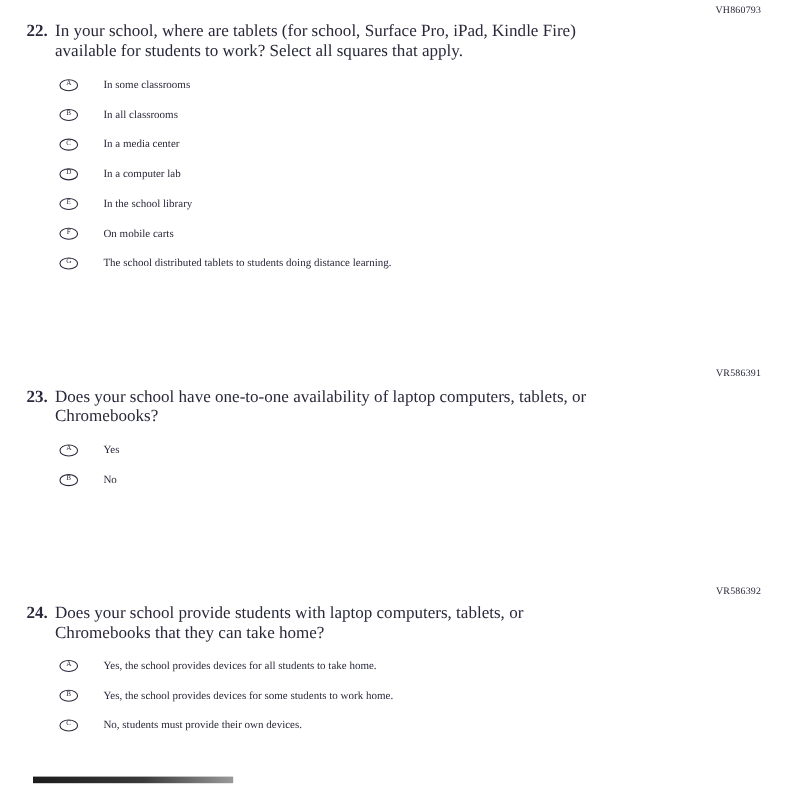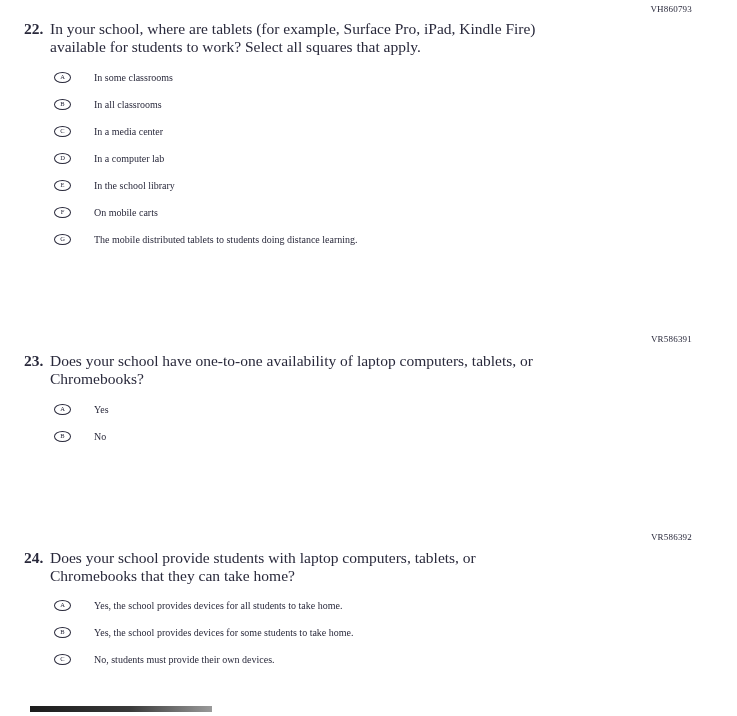--- a/index.html
+++ b/index.html
@@ -95,21 +95,21 @@
 </style>
 </head>
 <body>
 
 <div class="page">
 
   <div class="acc-code code-22">VH860793</div>
 
   <div class="question q-22">
     <span class="qnum">22.</span>
-    <span class="qtext"><span>In your school, where are </span><b>tablets</b><span> (for example, Surface Pro, iPad, Kindle Fire)</span><br><span>available for students to work? Select </span><b>all</b><span> squares that apply.</span></span>
+    <span class="qtext"><span>In your school, where are </span><b>tablets</b><span> (for school, Surface Pro, iPad, Kindle Fire)</span><br><span>available for students to work? Select </span><b>all</b><span> squares that apply.</span></span>
   </div>
 
   <div class="options opts-22">
     <div class="opt">
       <span class="oval">
           <span class="oval-letter">A</span>
         </span>
       <span class="opt-label">In some classrooms</span>
     </div>
     <div class="opt">
@@ -139,21 +139,21 @@
     <div class="opt">
       <span class="oval">
           <span class="oval-letter">F</span>
         </span>
       <span class="opt-label">On mobile carts</span>
     </div>
     <div class="opt">
       <span class="oval">
           <span class="oval-letter">G</span>
         </span>
-      <span class="opt-label">The mobile distributed tablets to students doing distance learning.</span>
+      <span class="opt-label">The school distributed tablets to students doing distance learning.</span>
     </div>
   </div>
 
   <div class="acc-code code-23">VR586391</div>
 
   <div class="question q-23">
     <span class="qnum">23.</span>
     <span class="qtext"><span>Does your school have one-to-one availability of </span><b>laptop computers, tablets, or</b><br><b>Chromebooks</b><span>?</span></span>
   </div>
 
@@ -183,21 +183,21 @@
     <div class="opt">
       <span class="oval">
           <span class="oval-letter">A</span>
         </span>
       <span class="opt-label">Yes, the school provides devices for all students to take home.</span>
     </div>
     <div class="opt">
       <span class="oval">
           <span class="oval-letter">B</span>
         </span>
-      <span class="opt-label">Yes, the school provides devices for some students to take home.</span>
+      <span class="opt-label">Yes, the school provides devices for some students to work home.</span>
     </div>
     <div class="opt">
       <span class="oval">
           <span class="oval-letter">C</span>
         </span>
       <span class="opt-label">No, students must provide their own devices.</span>
     </div>
   </div>
 
   <div class="footer-bar"></div>

